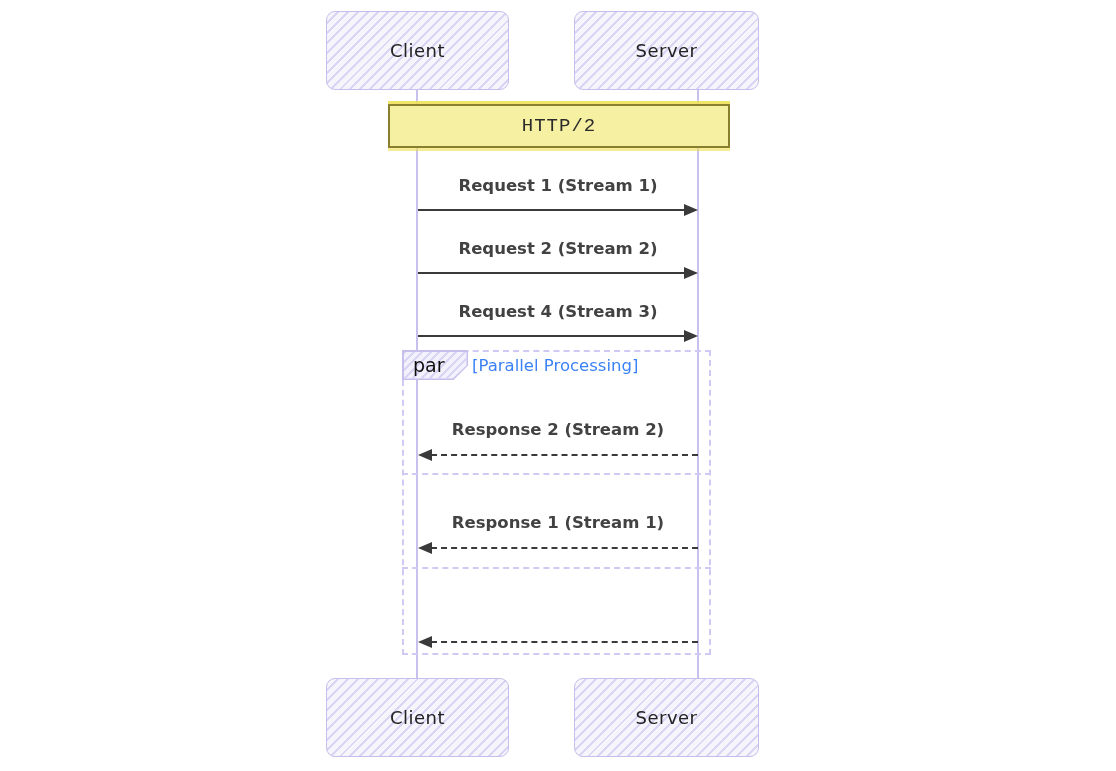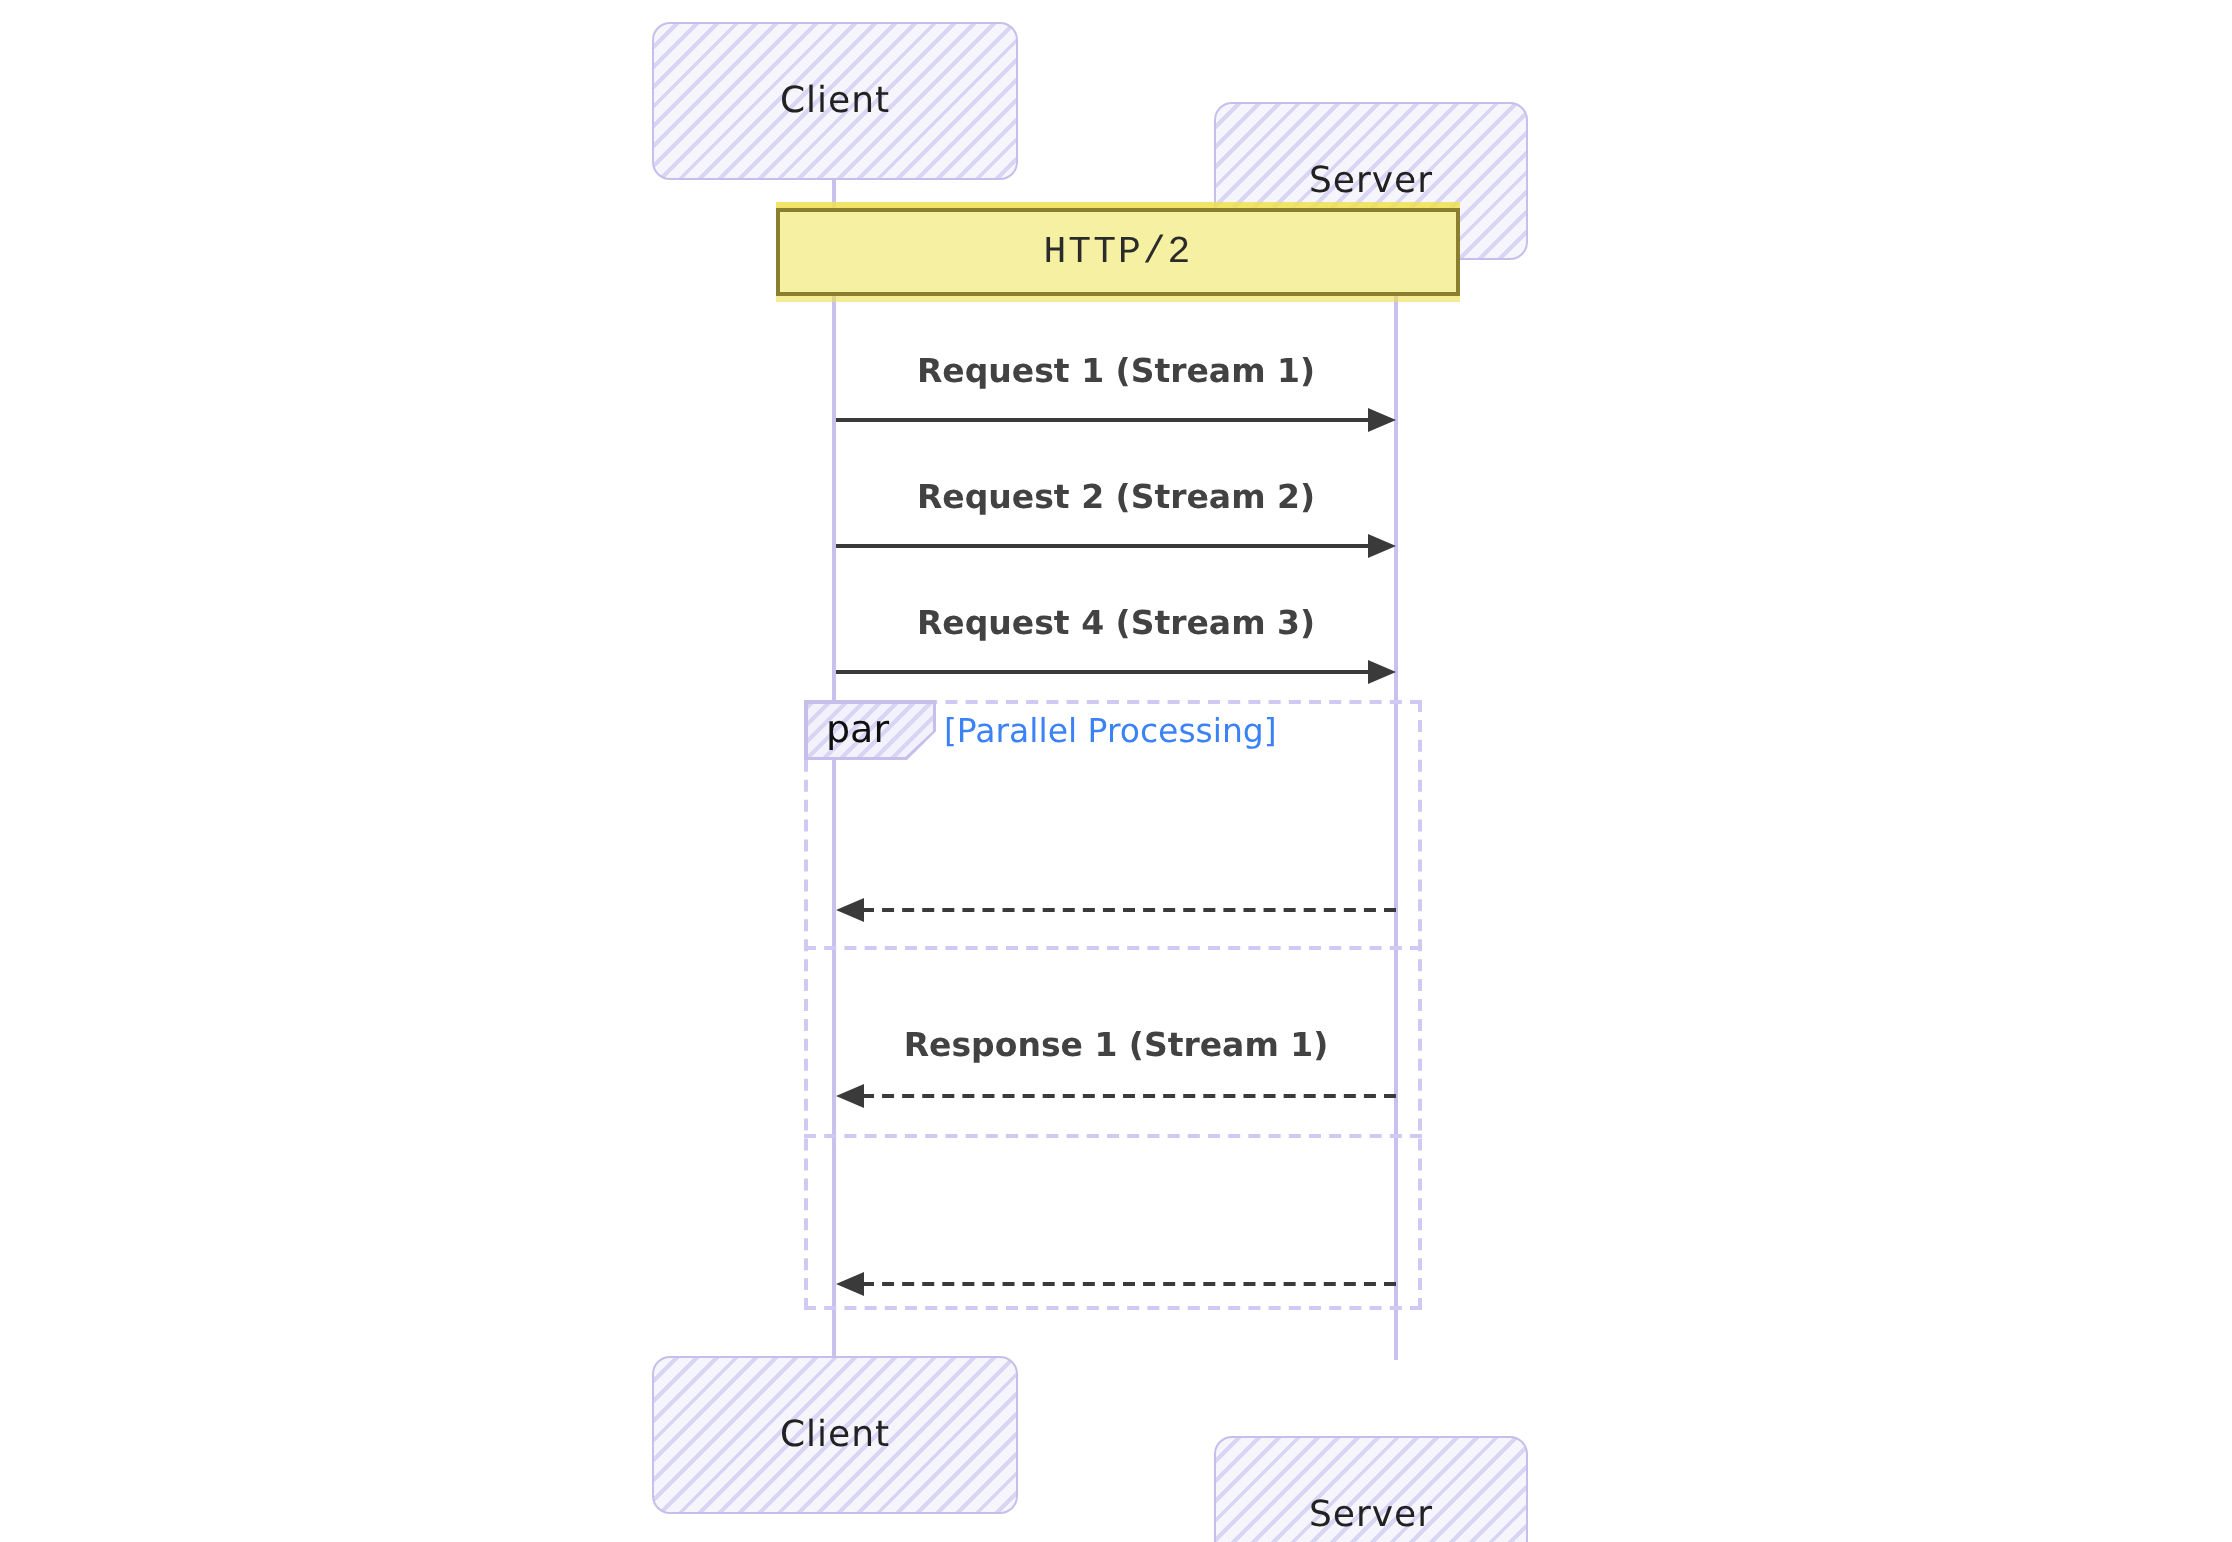--- a/index.html
+++ b/index.html
@@ -15,21 +15,21 @@
   .actor{
     position:absolute;height:79px;box-sizing:border-box;
     border:1.5px solid var(--actor-border,#c6bfec);border-radius:9px;
     background:
       repeating-linear-gradient(135deg,var(--actor-hatch,#d9d5f4) 0 2px,rgba(0,0,0,0) 2px 7px),
       var(--actor-bg,#f6f5fc);
     display:flex;align-items:center;justify-content:center;
     font-size:18px;color:#222;letter-spacing:.5px;
   }
   .actor.client{left:326px;width:183px;}
-  .actor.server{left:607px;width:157px;margin-top:40px;}
+  .actor.server{left:574px;width:185px;}
   .actor.top{top:11px;}
   .actor.bottom{top:678px;}
   
   .note{
     position:absolute;left:388px;top:104px;width:342px;height:44px;box-sizing:border-box;
     background:var(--note-fill,#f6f0a2);
     border:2px solid var(--note-border,#8a7f2e);
     box-shadow:0 -3px 0 rgba(238,224,79,.85),0 3px 0 rgba(238,224,79,.6);
     display:flex;align-items:center;justify-content:center;
     font-size:19px;color:#2b2b2b;letter-spacing:1px;font-family:Liberation Mono, monospace;
@@ -122,20 +122,21 @@
     <div class="par-label">
       <div class="shape-outer"></div>
       <div class="shape-inner"></div>
       <div class="txt">par</div>
     </div>
     <div class="par-cond">[Parallel Processing]</div>
     <div class="par-divider d1"></div>
     <div class="par-divider d2"></div>
   </div>
 
+  <div class="msg-label" style="top:420px">Response 2 (Stream 2)</div>
   <div class="arrow resp dashed" style="top:455px">
     <div class="line"></div>
     <div class="head-left"></div>
   </div>
 
   <div class="msg-label" style="top:513px">Response 1 (Stream 1)</div>
   <div class="arrow resp dashed" style="top:548px">
     <div class="line"></div>
     <div class="head-left"></div>
   </div>

